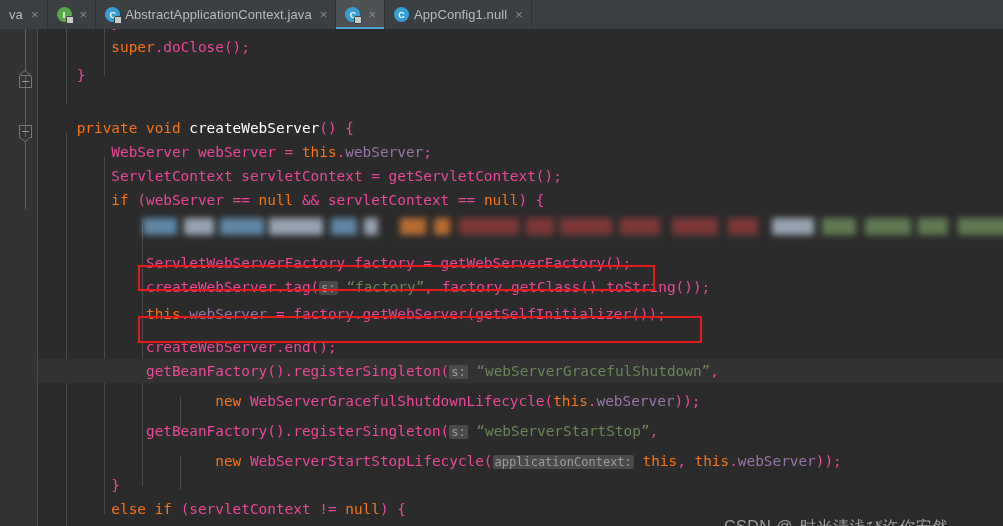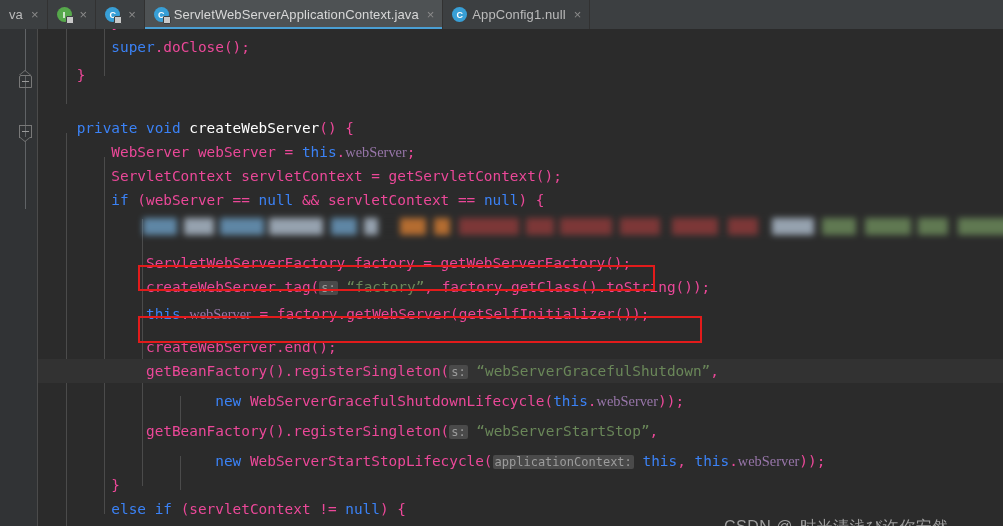--- a/index.html
+++ b/index.html
@@ -238,24 +238,24 @@
   }
 
   
   .indent {
     position: absolute;
     width: 1px;
     background: #4B4B4B;
   }
 
   
-  .kw   { color: #3b82f6; }
+  .kw   { color: #f97316; }
   .txt  { color: #ec4899; }
   .fn   { color: #ffffff; }
-  .fld  { color: #9876AA; font-family: Liberation Serif, serif; }
+  .fld  { color: #9876AA; }
   .str  { color: #6A8759; }
 
   .hint {
     background: #4A4A4A;
     color: #9C9C9C;
     border-radius: 2px;
     padding: 0 2px;
     font-size: 12px;
   }
 
@@ -299,25 +299,25 @@
       <div class="tab">
         <span class="tab-label">va</span>
         <span class="tab-close">×</span>
       </div>
       <div class="tab">
         <span class="ficon iface">I<span class="lock"></span></span>
         <span class="tab-close">×</span>
       </div>
       <div class="tab">
         <span class="ficon cls">C<span class="lock"></span></span>
+        <span class="tab-label">AbstractApplicationContext.java</span>
         <span class="tab-close">×</span>
       </div>
       <div class="tab selected">
         <span class="ficon cls">C<span class="lock"></span></span>
-        <span class="tab-label">ServletWebServerApplicationContext.java</span>
         <span class="tab-close">×</span>
       </div>
       <div class="tab">
         <span class="ficon cls">C</span>
         <span class="tab-label">AppConfig1.null</span>
         <span class="tab-close">×</span>
       </div>
     </div>
 
   <div class="gutter">

